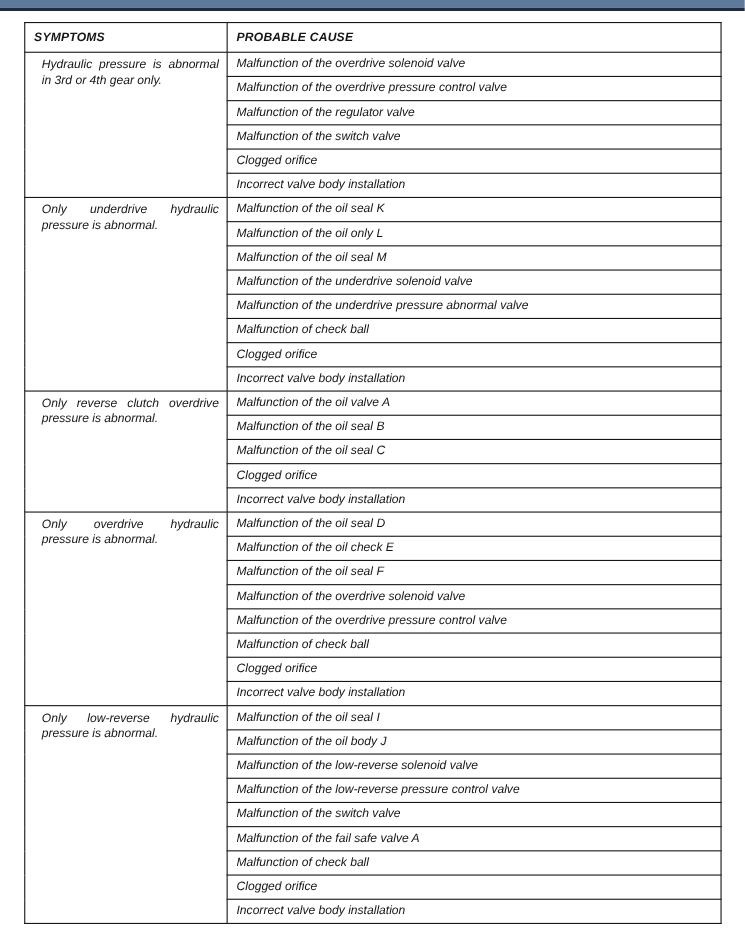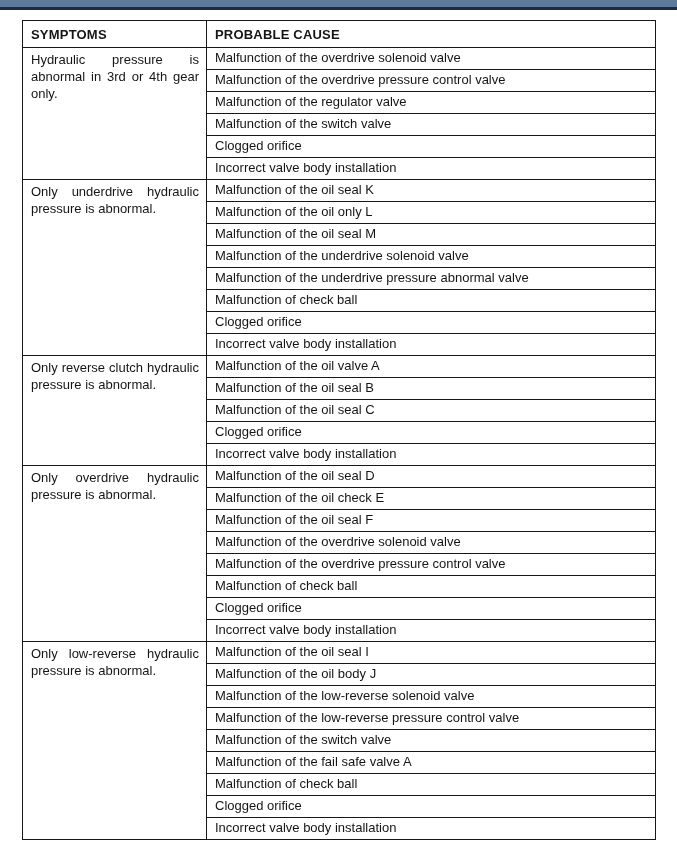--- a/index.html
+++ b/index.html
@@ -38,42 +38,43 @@
   table.doc-table {
     width: 100%;
     border-collapse: collapse;
     table-layout: fixed;
     background: #ffffff;
   }
   table.doc-table col.col-symptom { width: 184px; }
   table.doc-table th,
   table.doc-table td {
     border: 1.6px solid #161616;
-    font-size: 13px;
+    font-size: 11px;
     color: #151515;
+    font-style: italic;
   }
   table.doc-table th {
     height: 27px;
     text-align: left;
     vertical-align: middle;
     font-weight: bold;
     padding: 0 8px;
     letter-spacing: 0.2px;
   }
   table.doc-table td.cause-cell {
     height: 22px;
     vertical-align: middle;
     padding: 0 8px;
     line-height: 1.1;
     white-space: nowrap;
     overflow: hidden;
   }
   table.doc-table td.symptom-cell {
     vertical-align: top;
-    padding: 4px 7px 4px 8px;
+    padding: 4px 7px 4px 15px;
     line-height: 1.3;
     text-align: justify;
   }
 </style>
 </head>
 <body>
 
 <div class="top-bar">
   <div class="top-bar-band" style="background: rgb(94, 122, 155);"></div>
   <div class="top-bar-line" style="background: rgb(29, 43, 73);"></div>
@@ -130,21 +131,21 @@
         <tr>
           <td class="cause-cell">Malfunction of check ball</td>
         </tr>
         <tr>
           <td class="cause-cell">Clogged orifice</td>
         </tr>
         <tr>
           <td class="cause-cell">Incorrect valve body installation</td>
         </tr>
         <tr>
-          <td class="symptom-cell" rowspan="5">Only reverse clutch hydraulic pressure is abnormal.</td>
+          <td class="symptom-cell" rowspan="5">Only reverse clutch overdrive pressure is abnormal.</td>
           <td class="cause-cell">Malfunction of the oil valve A</td>
         </tr>
         <tr>
           <td class="cause-cell">Malfunction of the oil seal B</td>
         </tr>
         <tr>
           <td class="cause-cell">Malfunction of the oil seal C</td>
         </tr>
         <tr>
           <td class="cause-cell">Clogged orifice</td>

